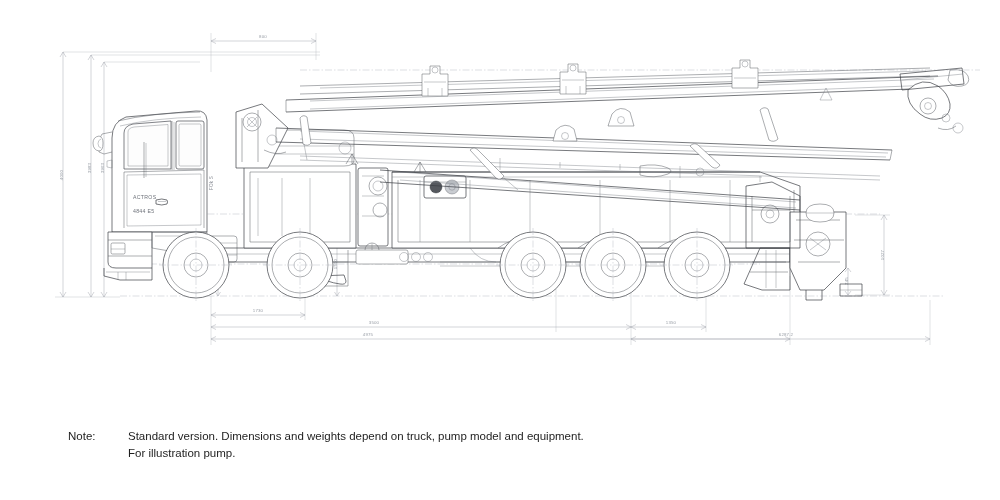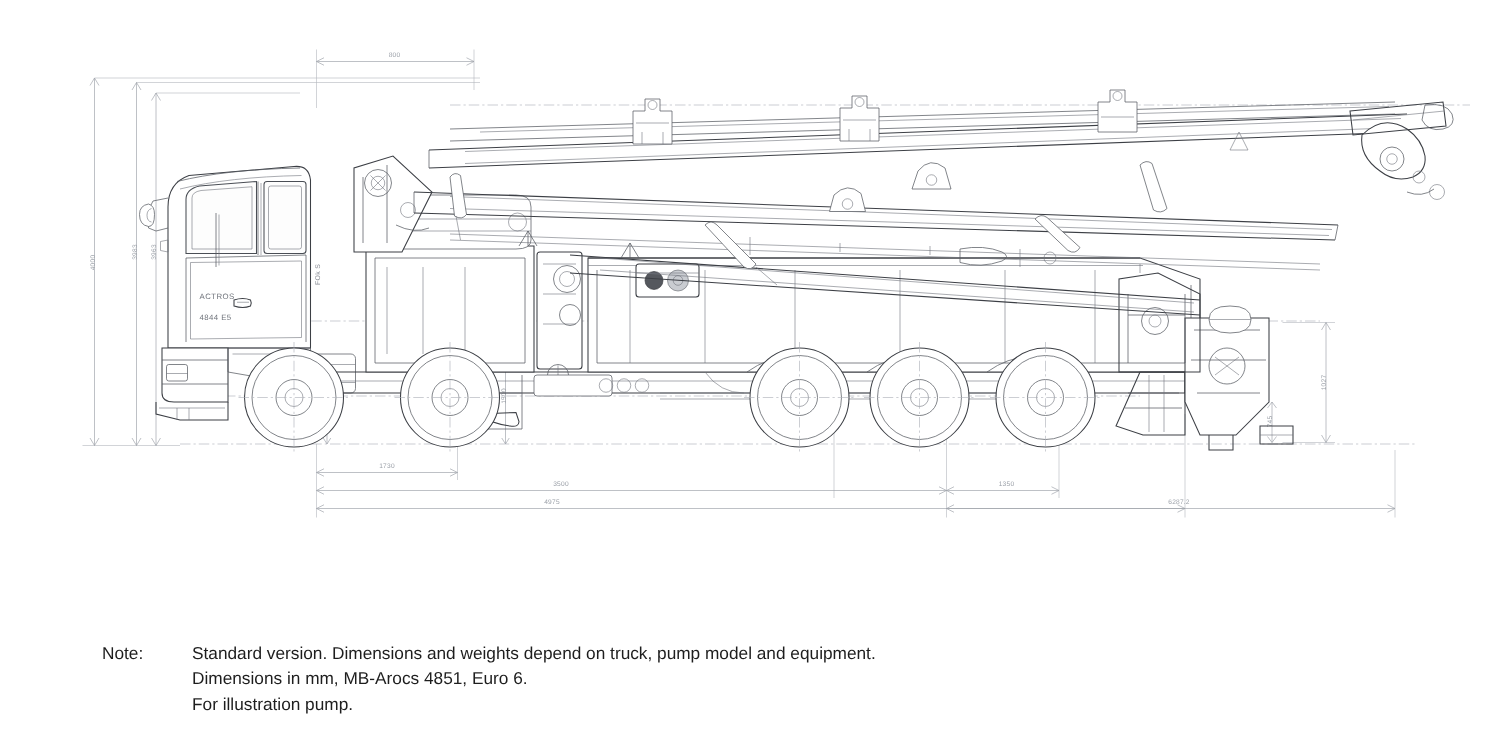--- a/index.html
+++ b/index.html
@@ -507,18 +507,17 @@
       <path class="obj-thin" d="M352,154 l0,10 M352,154 l-6,10 M352,154 l6,10"></path>
       <path class="obj-fine" d="M500,158 v12 M680,166 v12"></path>
     </g>
 
   </svg>
 
   <div id="note-block">
     <div id="note-label">Note:</div>
     <div id="note-lines">
       <div class="note-line">Standard version. Dimensions and weights depend on truck, pump model and equipment.</div>
-      <div class="note-line">Dimensions in mm, MB-Arocs 4851, Euro 6.</div>
       <div class="note-line">For illustration pump.</div>
     </div>
   </div>
 
 </div>
 
 </body></html>

